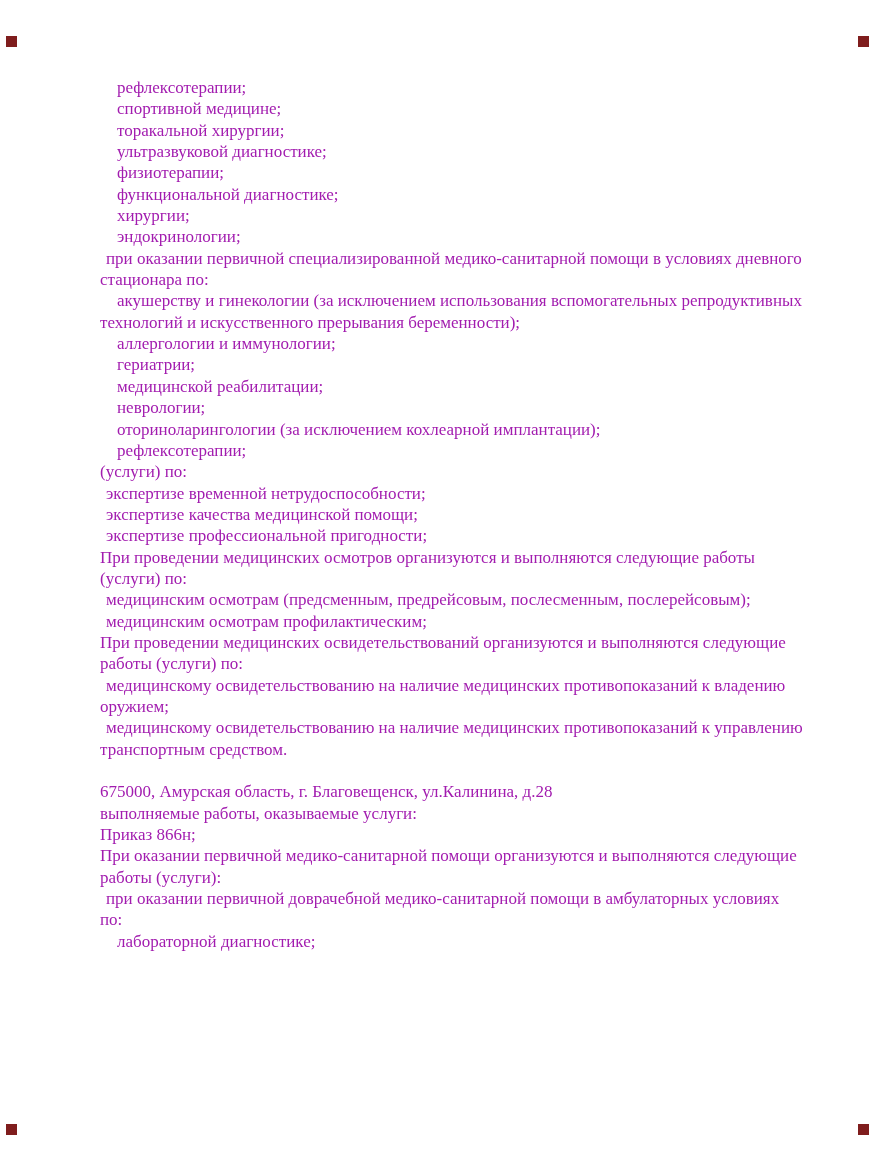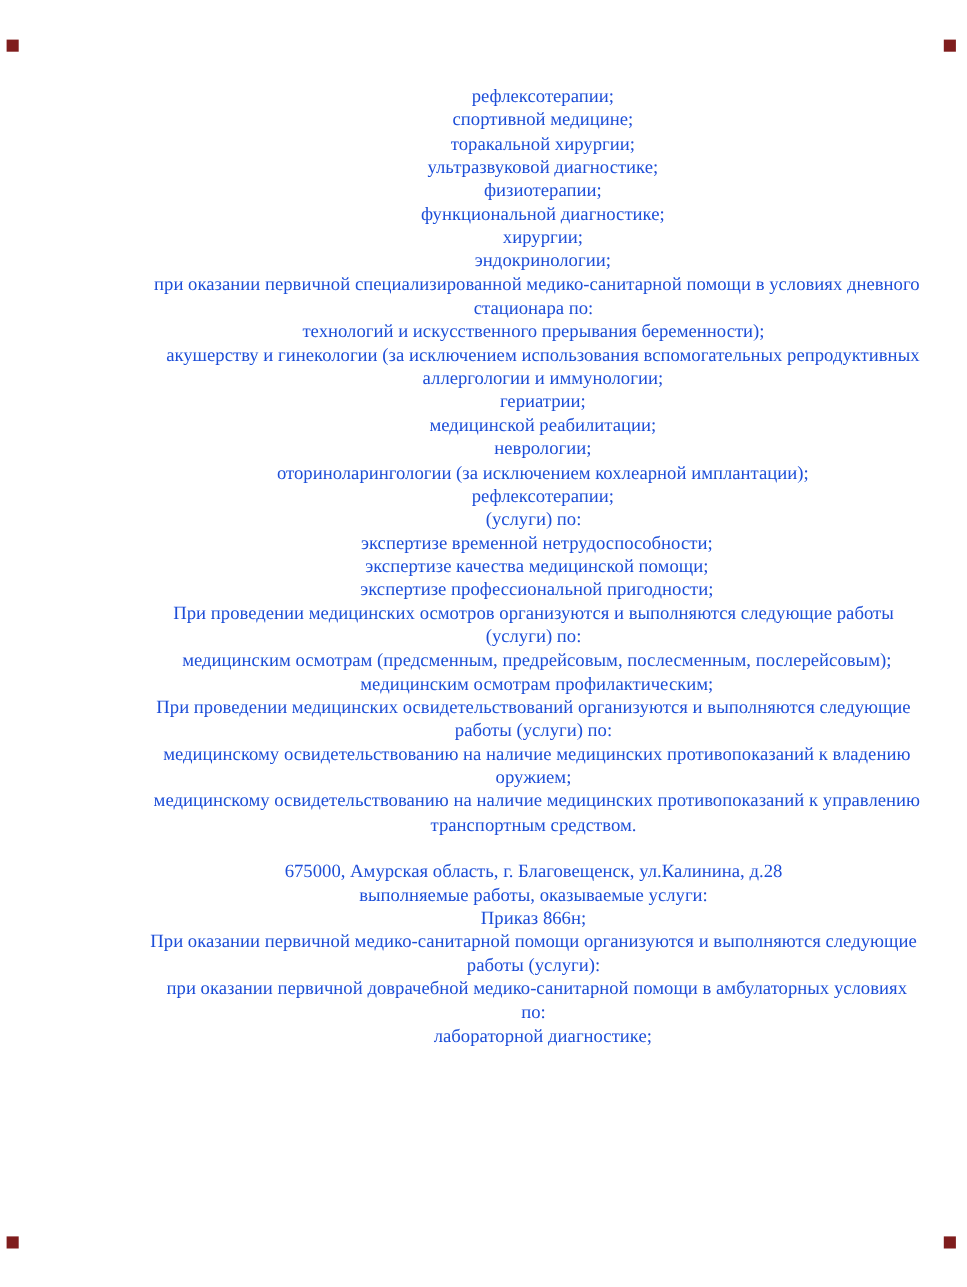--- a/index.html
+++ b/index.html
@@ -18,22 +18,21 @@
       font-family: "Liberation Serif", "DejaVu Serif", serif;
       color: #000000;
     }
     .doc {
       position: absolute;
       left: 100px;
       top: 77px;
       width: 770px;
       font-size: 17px;
       line-height: 21.35px;
-      color: #1d4ed8;
-      text-align: center;
+      color: #a21caf;
     }
     .ln {
       white-space: nowrap;
       height: 21.35px;
     }
     .ind1 { padding-left: 6px; }
     .ind2 { padding-left: 17px; }
     .spacer { height: 21.35px; }
     .corner {
       position: absolute;
@@ -59,22 +58,22 @@
     <div class="ln ind2">рефлексотерапии;</div>
     <div class="ln ind2">спортивной медицине;</div>
     <div class="ln ind2">торакальной хирургии;</div>
     <div class="ln ind2">ультразвуковой диагностике;</div>
     <div class="ln ind2">физиотерапии;</div>
     <div class="ln ind2">функциональной диагностике;</div>
     <div class="ln ind2">хирургии;</div>
     <div class="ln ind2">эндокринологии;</div>
     <div class="ln ind1">при оказании первичной специализированной медико-санитарной помощи в условиях дневного</div>
     <div class="ln">стационара по:</div>
+    <div class="ln ind2">акушерству и гинекологии (за исключением использования вспомогательных репродуктивных</div>
     <div class="ln">технологий и искусственного прерывания беременности);</div>
-    <div class="ln ind2">акушерству и гинекологии (за исключением использования вспомогательных репродуктивных</div>
     <div class="ln ind2">аллергологии и иммунологии;</div>
     <div class="ln ind2">гериатрии;</div>
     <div class="ln ind2">медицинской реабилитации;</div>
     <div class="ln ind2">неврологии;</div>
     <div class="ln ind2">оториноларингологии (за исключением кохлеарной имплантации);</div>
     <div class="ln ind2">рефлексотерапии;</div>
     <div class="ln">(услуги) по:</div>
     <div class="ln ind1">экспертизе временной нетрудоспособности;</div>
     <div class="ln ind1">экспертизе качества медицинской помощи;</div>
     <div class="ln ind1">экспертизе профессиональной пригодности;</div>

